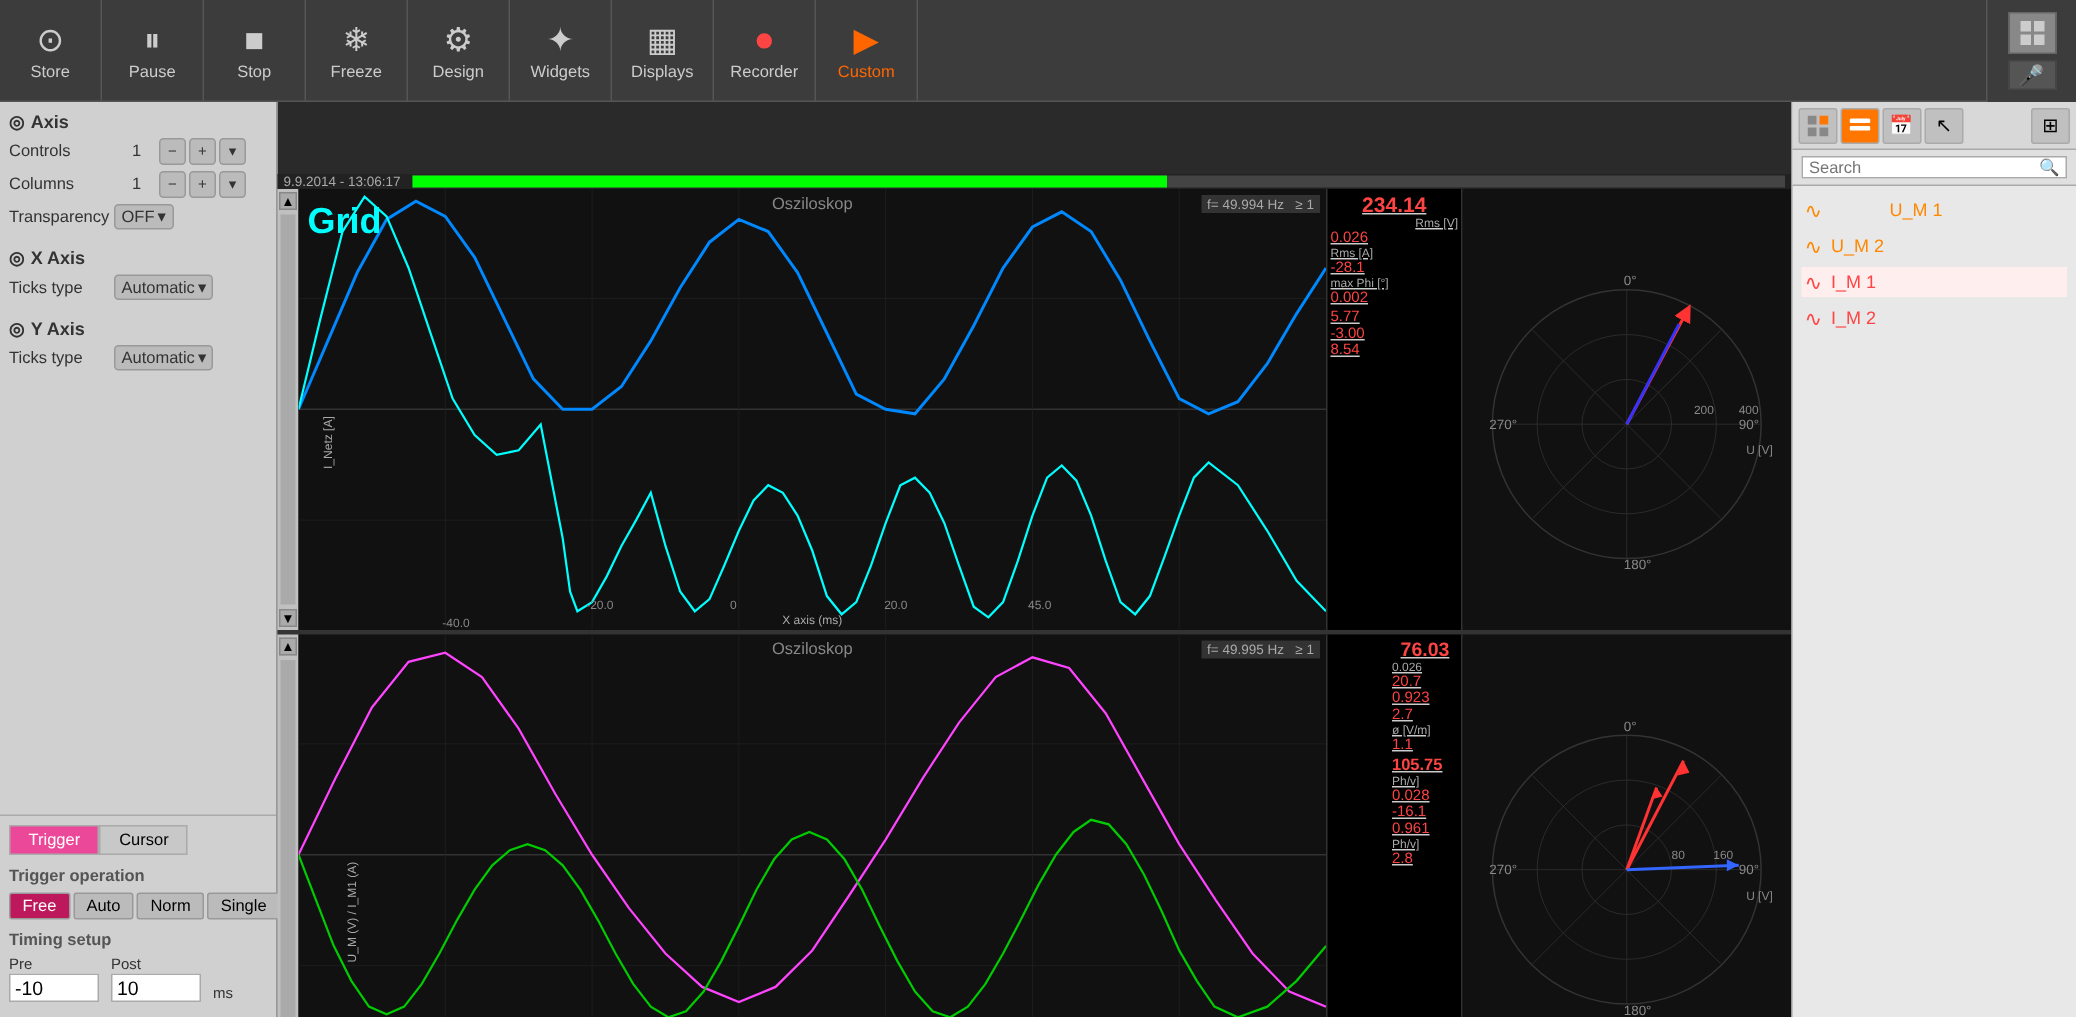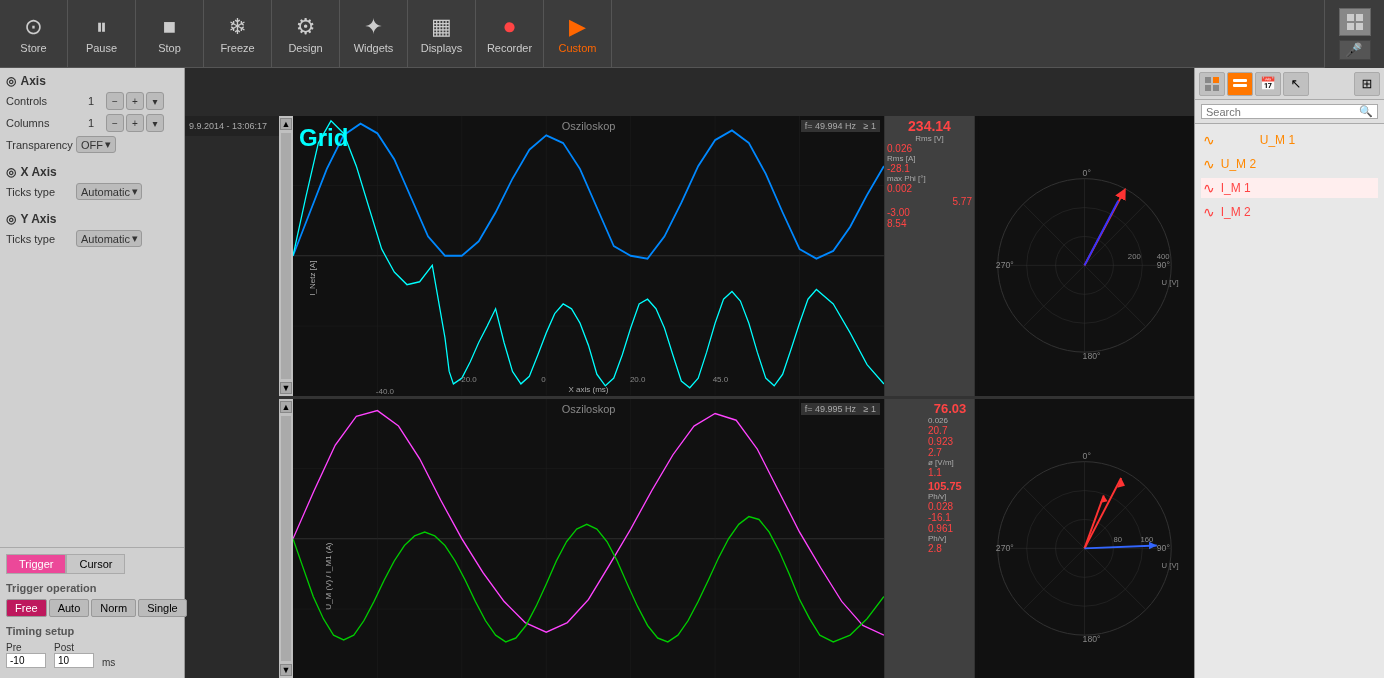--- a/index.html
+++ b/index.html
@@ -41,42 +41,42 @@
     .tab-btn { padding: 3px 12px; background: #c8c8c8; border: 1px solid #aaa; font-size: 11px; cursor: pointer; }
     .tab-btn.active { background: #ec4899; color: #fff; }
 
     .sub-section { font-size: 11px; font-weight: bold; color: #555; margin-bottom: 3px; padding: 2px 0; }
     .trigger-btns { display: flex; gap: 2px; margin-bottom: 6px; }
     .trigger-btn { padding: 2px 8px; background: #bbb; border: 1px solid #999; font-size: 11px; cursor: pointer; border-radius: 2px; }
     .trigger-btn.active { background: #be185d; color: #fff; }
 
     .timing-row { display: flex; gap: 8px; align-items: flex-end; margin-bottom: 4px; }
     .timing-col { display: flex; flex-direction: column; font-size: 10px; color: #333; }
-    .timing-input { width: 40px; border: 1px solid #aaa; background: #fff; padding: 1px 3px; font-size: 10px; }
+    .timing-input { width: 60px; border: 1px solid #aaa; background: #fff; padding: 1px 3px; font-size: 13px; }
     .ms-label { font-size: 10px; color: #333; }
 
     
-    #center-panel { flex: 1; display: flex; flex-direction: row; min-width: 0; margin-top: 48px; }
+    #center-panel { flex: 1; display: flex; flex-direction: column; min-width: 0; margin-top: 48px; }
 
     
     #timeline-bar { height: 20px; background: #222; display: flex; align-items: center; }
     .timeline-inner { flex: 1; height: 8px; background: #444; margin: 0 4px; position: relative; }
     .timeline-progress { height: 100%; background: #00ff00; width: 55%; }
     .timeline-label { font-size: 10px; color: #aaa; padding: 0 4px; }
 
     
     #osc-panels { flex: 1; display: flex; flex-direction: column; }
     .osc-panel { flex: 1; display: flex; min-height: 0; }
 
     .osc-chart-area { flex: 1; background: #111; position: relative; overflow: hidden; }
     .osc-label { position: absolute; top: 4px; left: 50%; transform: translateX(-50%); color: #888; font-size: 11px; }
     .osc-grid-label { position: absolute; color: #0ff; font-size: 24px; font-weight: bold; top: 8px; left: 6px; }
     .osc-subtitle-green { position: absolute; color: #00ff00; font-size: 28px; font-weight: bold; top: 8px; left: 6px; }
 
-    .osc-right-panel { width: 80px; background: #404040; border-left: 1px solid #333; display: flex; flex-direction: column; padding: 2px; font-size: 9px; color: #ccc; }
+    .osc-right-panel { width: 80px; background: #000000; border-left: 1px solid #333; display: flex; flex-direction: column; padding: 2px; font-size: 9px; color: #ccc; text-decoration: underline; }
     .osc-polar { width: 220px; background: #111; border-left: 1px solid #333; position: relative; }
 
     
     #right-panel { width: 190px; background: #e8e8e8; border-left: 1px solid #999; display: flex; flex-direction: column; }
     #right-toolbar { display: flex; align-items: center; height: 32px; background: #d8d8d8; border-bottom: 1px solid #aaa; padding: 0 4px; gap: 2px; }
     .right-tool-btn { width: 26px; height: 24px; background: #c0c0c0; border: 1px solid #aaa; display: flex; align-items: center; justify-content: center; font-size: 13px; cursor: pointer; border-radius: 2px; }
     .right-tool-btn.active { background: #ff7700; color: #fff; }
     .search-box { flex: 1; display: flex; align-items: center; background: #fff; border: 1px solid #aaa; padding: 0 4px; font-size: 11px; }
     .search-box input { border: none; outline: none; flex: 1; font-size: 11px; background: transparent; }
 
@@ -296,28 +296,28 @@
           
           <div style="position:absolute;bottom:0;left:14%;color:#888;font-size:8px;">-40.0</div>
           <div style="position:absolute;bottom:12px;left:28%;color:#888;font-size:8px;">-20.0</div>
           <div style="position:absolute;bottom:12px;left:42%;color:#888;font-size:8px;">0</div>
           <div style="position:absolute;bottom:12px;left:57%;color:#888;font-size:8px;">20.0</div>
           <div style="position:absolute;bottom:12px;left:71%;color:#888;font-size:8px;">45.0</div>
         </div>
 
         <div class="osc-right-panel" style="width:90px;">
           <div style="color:#ff4444;font-size:14px;font-weight:bold;text-align:center;">234.14</div>
-          <div style="color:#aaa;font-size:8px;text-align:center;">Rms [V]</div>
+          <div style="color:#aaa;font-size:8px;text-align:right;">Rms [V]</div>
           <div style="color:#ff4444;font-size:10px;">0.026</div>
           <div style="color:#aaa;font-size:8px;">Rms [A]</div>
           <div style="color:#ff4444;font-size:10px;">-28.1</div>
           <div style="color:#aaa;font-size:8px;">max Phi [°]</div>
           <div style="color:#ff4444;font-size:10px;">0.002</div>
           <div style="height:2px;"></div>
-          <div style="color:#ff4444;font-size:10px;text-align:right;">5.77</div>
+          <div style="color:#ff4444;font-size:10px;">5.77</div>
           <div style="color:#ff4444;font-size:10px;">-3.00</div>
           <div style="color:#ff4444;font-size:10px;">8.54</div>
         </div>
 
         <div class="osc-polar">
           <svg class="polar-svg" viewBox="0 0 220 290">
             <rect width="220" height="290" fill="#111"></rect>
 
             <circle cx="110" cy="155" r="90" fill="none" stroke="#333" stroke-width="1"></circle>
             <circle cx="110" cy="155" r="60" fill="none" stroke="#333" stroke-width="0.5"></circle>

